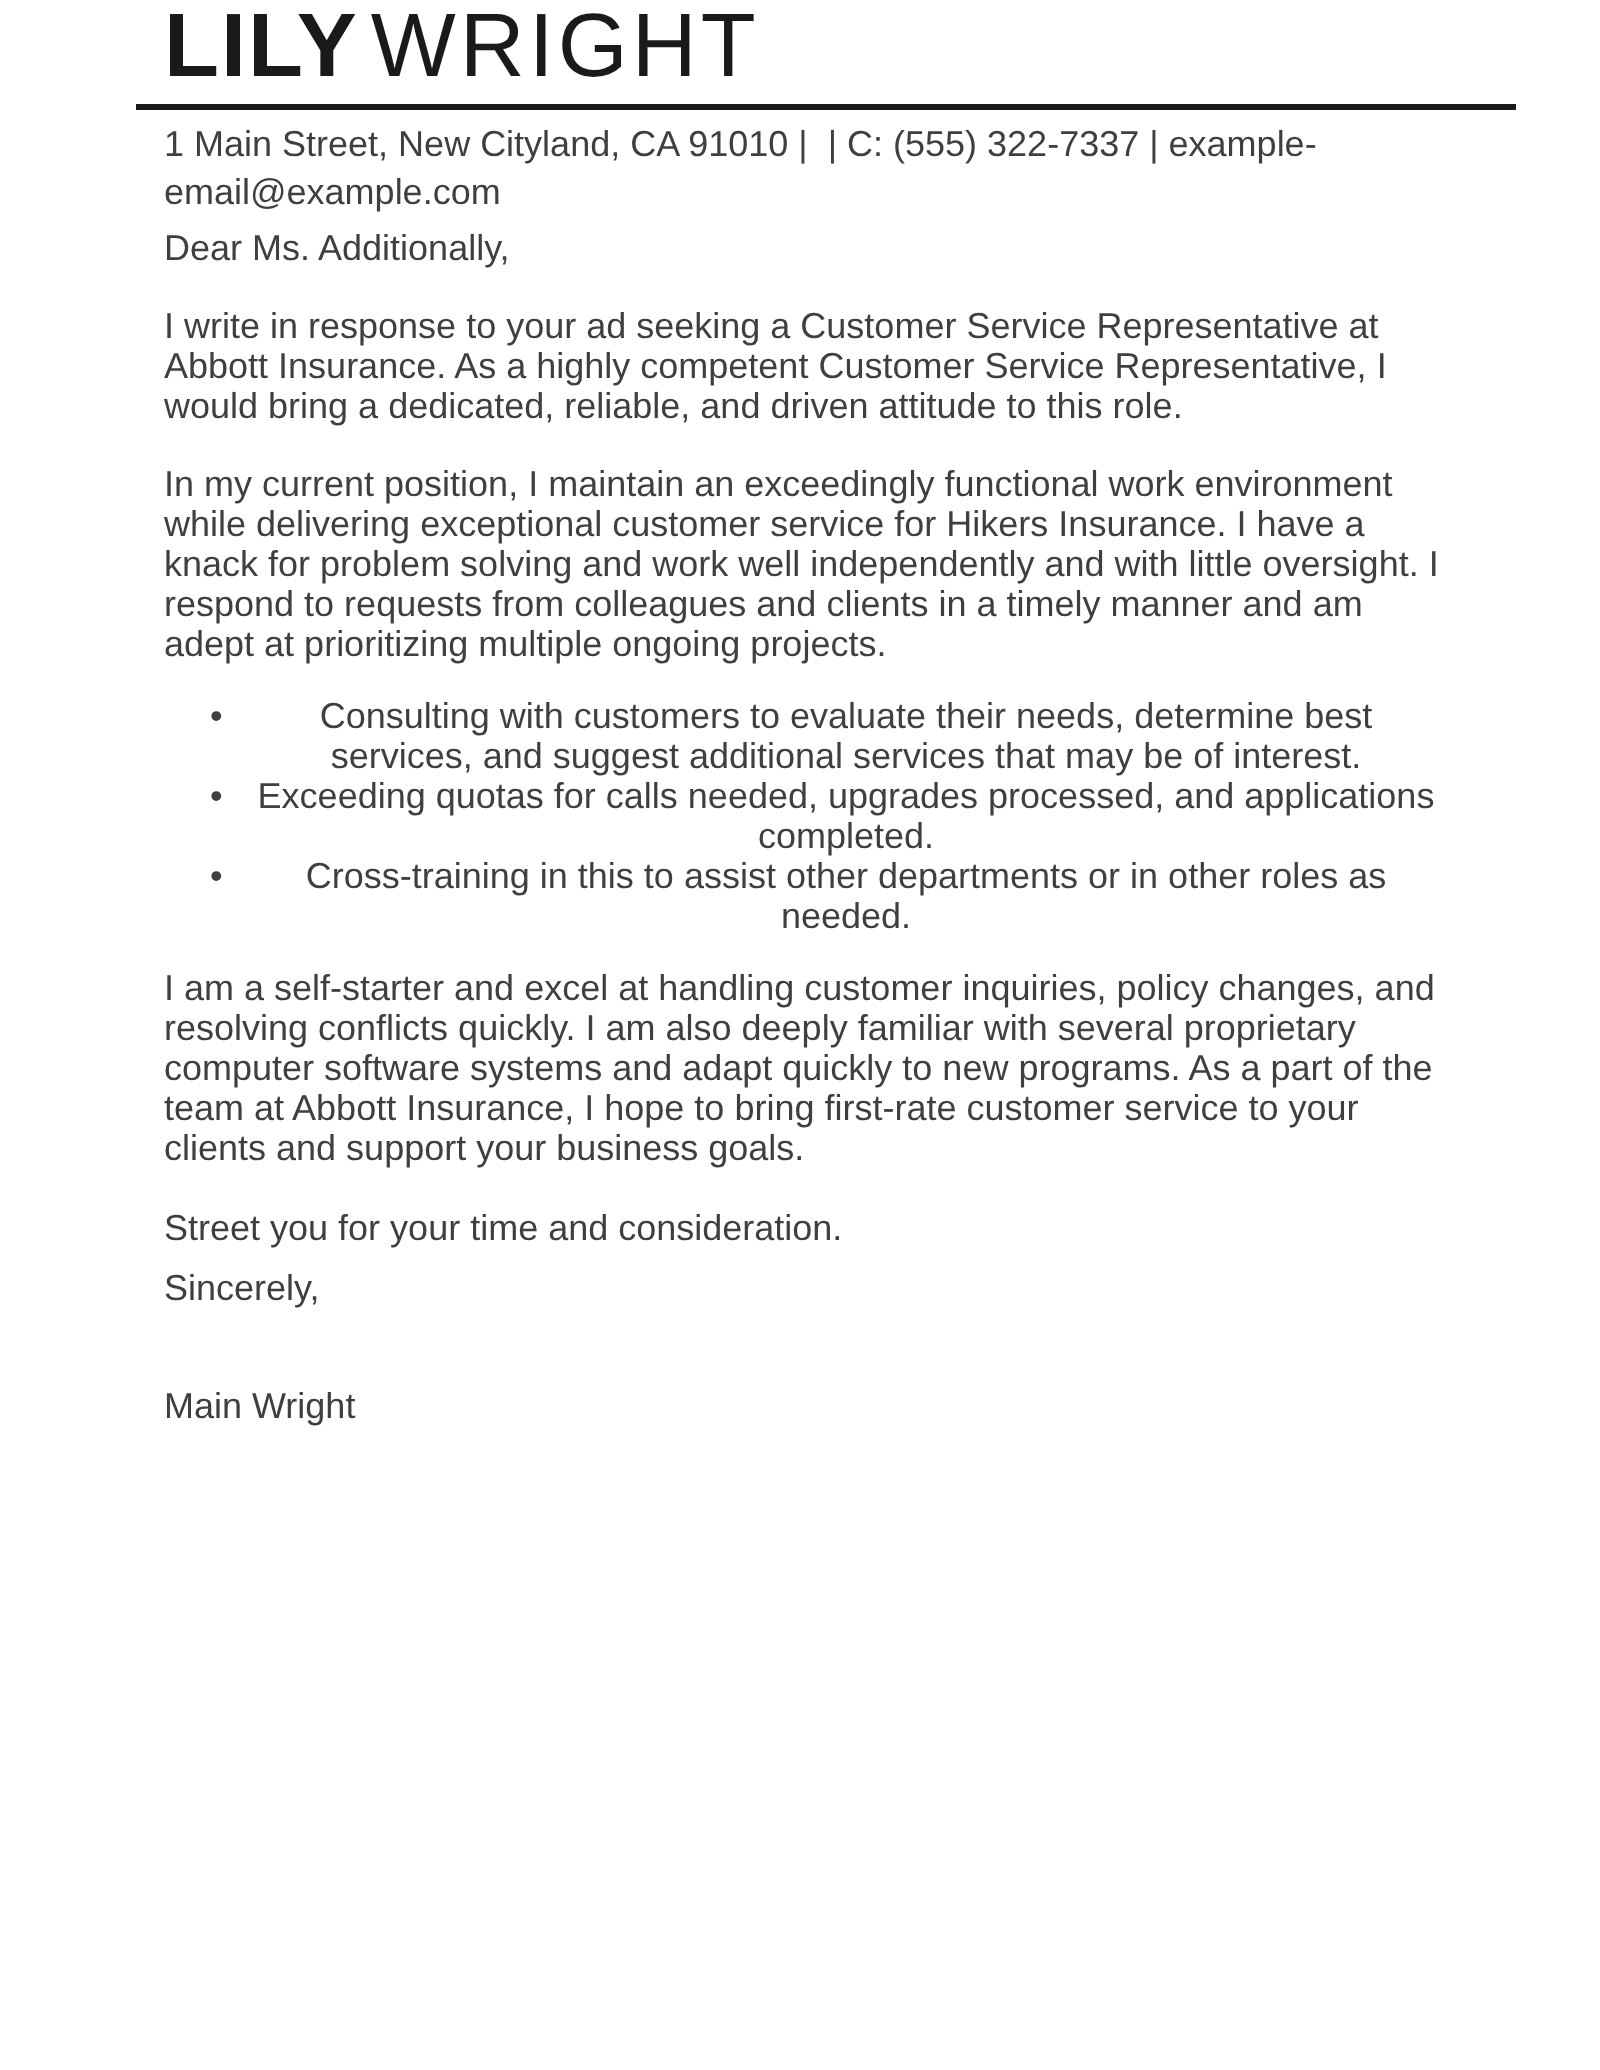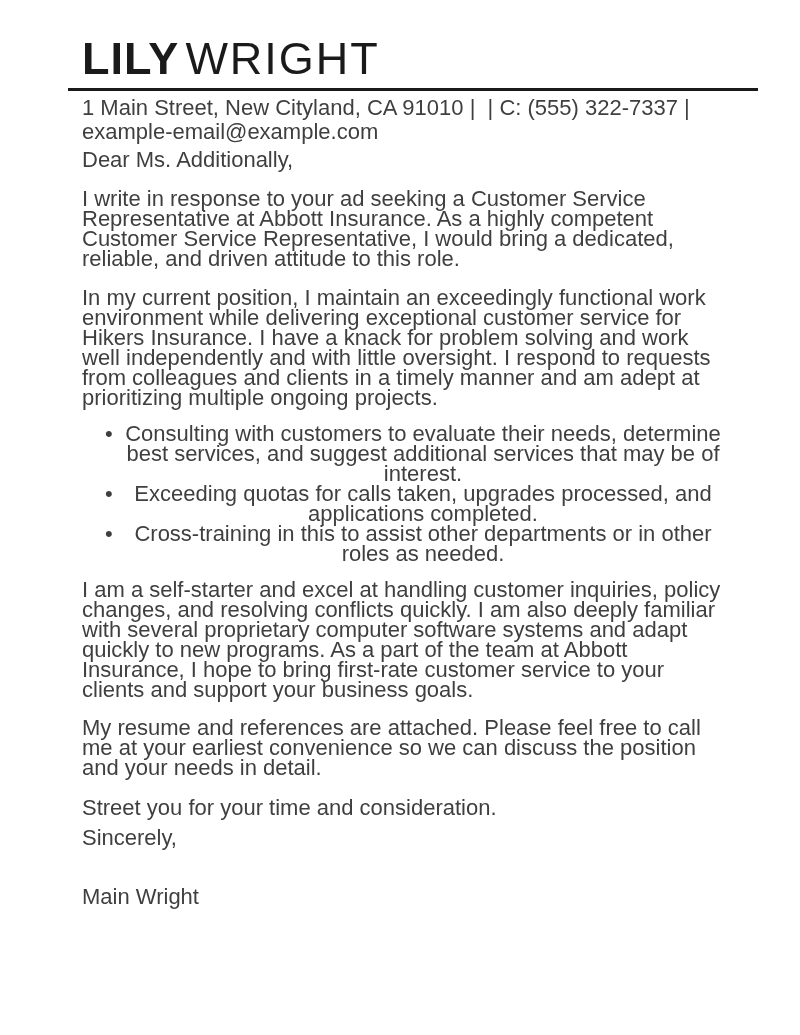--- a/index.html
+++ b/index.html
@@ -9,21 +9,20 @@
     height: 1035px;
     background: #ffffff;
     font-family: "Liberation Sans", sans-serif;
     color: #3f3f3f;
     overflow: hidden;
   }
   .page {
     width: 800px;
     height: 1035px;
     background: #ffffff;
-    padding-top: 36px;
   }
   h1.name {
     margin: 0 0 0 82px;
     font-size: 45px;
     line-height: 45px;
     letter-spacing: 1px;
     color: #1a1a1a;
     font-weight: 400;
     white-space: nowrap;
   }
@@ -31,21 +30,21 @@
   h1.name .last  { font-weight: 400; letter-spacing: 2px; margin-left: 6px; }
   .rule {
     margin: 7px 0 0 68px;
     width: 690px;
     height: 3px;
     background: #1a1a1a;
   }
   .content {
     margin-left: 82px;
     width: 642px;
-    font-size: 22px;
+    font-size: 18px;
     line-height: 20px;
   }
   .content p { margin: 0; }
   .contact {
     margin-top: 5px !important;
     line-height: 24px !important;
     white-space: pre-wrap;
   }
   .salutation   { margin-top: 6px  !important; }
   .para         { margin-top: 19px !important; }
@@ -86,27 +85,26 @@
 
     <p class="salutation">Dear Ms. Additionally,</p>
 
     <p class="para">I write in response to your ad seeking a Customer Service Representative at Abbott Insurance. As a highly competent Customer Service Representative, I would bring a dedicated, reliable, and driven attitude to this role.</p>
 
     <p class="para">In my current position, I maintain an exceedingly functional work environment while delivering exceptional customer service for Hikers Insurance. I have a knack for problem solving and work well independently and with little oversight. I respond to requests from colleagues and clients in a timely manner and am adept at prioritizing multiple ongoing projects.</p>
 
 
     <ul class="skills">
       <li>Consulting with customers to evaluate their needs, determine best services, and suggest additional services that may be of interest.</li>
-      <li>Exceeding quotas for calls taken, upgrades processed, and applications completed.</li>
+      <li>Exceeding quotas for calls needed, upgrades processed, and applications completed.</li>
       <li>Cross-training in this to assist other departments or in other roles as needed.</li>
     </ul>
 
     <p class="after-list">I am a self-starter and excel at handling customer inquiries, policy changes, and resolving conflicts quickly. I am also deeply familiar with several proprietary computer software systems and adapt quickly to new programs. As a part of the team at Abbott Insurance, I hope to bring first-rate customer service to your clients and support your business goals.</p>
 
-    <p class="resume-para">My resume and references are attached. Please feel free to call me at your earliest convenience so we can discuss the position and your needs in detail.</p>
 
     <p class="thanks">Street you for your time and consideration.</p>
 
     <p class="valediction">Sincerely,</p>
 
     <p class="signature">Main Wright</p>
 
   </div>
 </div>
 

